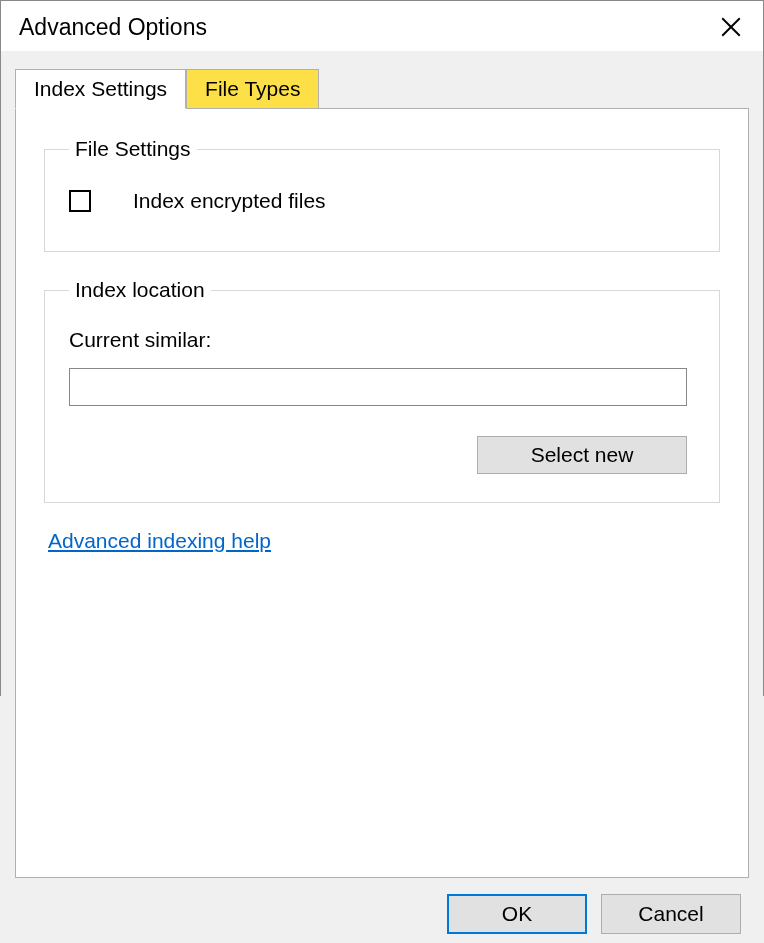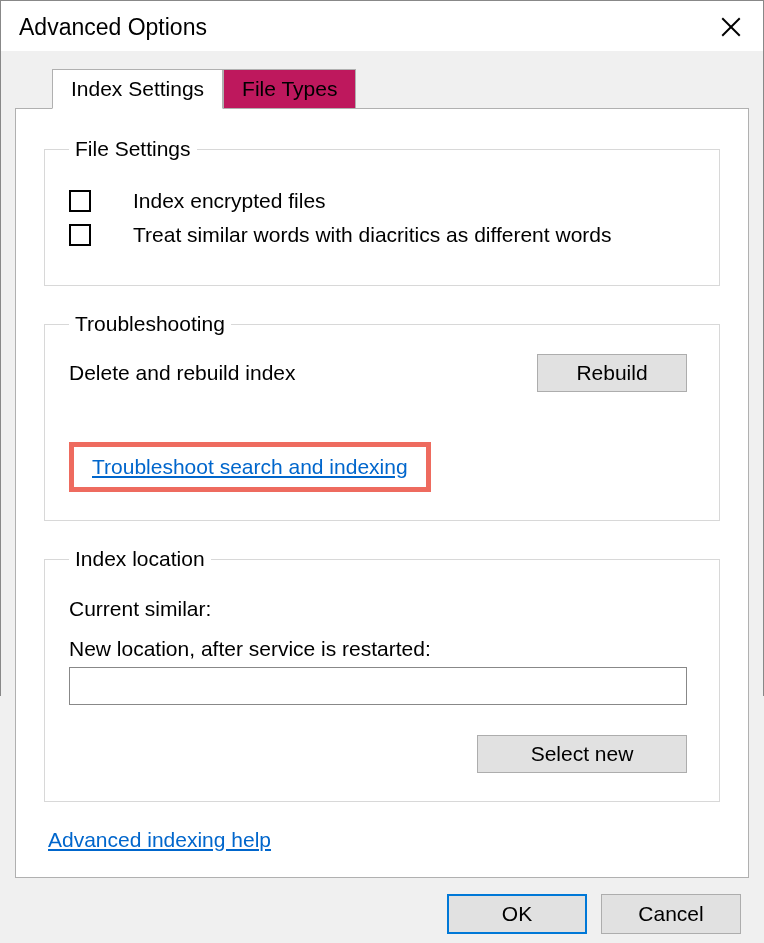--- a/index.html
+++ b/index.html
@@ -54,31 +54,30 @@
       position: relative;
     }
     .tabs {
       display: flex;
       position: relative;
       z-index: 2;
     }
     .tab {
       padding: 7px 18px;
       border: 1px solid #b0b0b0;
-      background: #be185d;
+      background: #fde047;
       font-size: 21px;
       cursor: pointer;
       margin-bottom: -1px;
       position: relative;
     }
     .tab.active {
       background: #ffffff;
       border-bottom: 1px solid #ffffff;
       z-index: 3;
-      margin-left: 37px;
     }
     .tab-panel {
       background: #ffffff;
       border: 1px solid #b0b0b0;
       padding: 28px 28px 24px 28px;
       min-height: 770px;
     }
     fieldset {
       border: 1px solid #d8d8d8;
       margin-bottom: 26px;
@@ -212,44 +211,29 @@
     </div>
 
     <div class="tab-panel">
 
       <fieldset>
         <legend>File Settings</legend>
         <div class="checkbox-row">
           <div class="checkbox"></div>
           <span class="checkbox-label">Index encrypted files</span>
         </div>
-        <div class="checkbox-row">
-          <div class="checkbox"></div>
-          <span class="checkbox-label">Treat similar words with diacritics as different words</span>
-        </div>
       </fieldset>
 
-      <fieldset>
-        <legend>Troubleshooting</legend>
-        <div class="trouble-row">
-          <span class="trouble-label">Delete and rebuild index</span>
-          <button class="btn rebuild">Rebuild</button>
-        </div>
-        <div class="highlighted-link-wrap">
-          <span class="link">Troubleshoot search and indexing</span>
-        </div>
-      </fieldset>
 
       <fieldset class="clearfix">
         <legend>Index location</legend>
         <div class="loc-group">
           <div class="loc-label">Current similar:</div>
         </div>
         <div class="loc-group">
-          <div class="loc-label">New location, after service is restarted:</div>
           <input type="text" class="text-input" value="" style="">
         </div>
         <button class="btn selectnew">Select new</button>
       </fieldset>
 
       <div class="help-link-wrap">
         <span class="link">Advanced indexing help</span>
       </div>
 
     </div>

